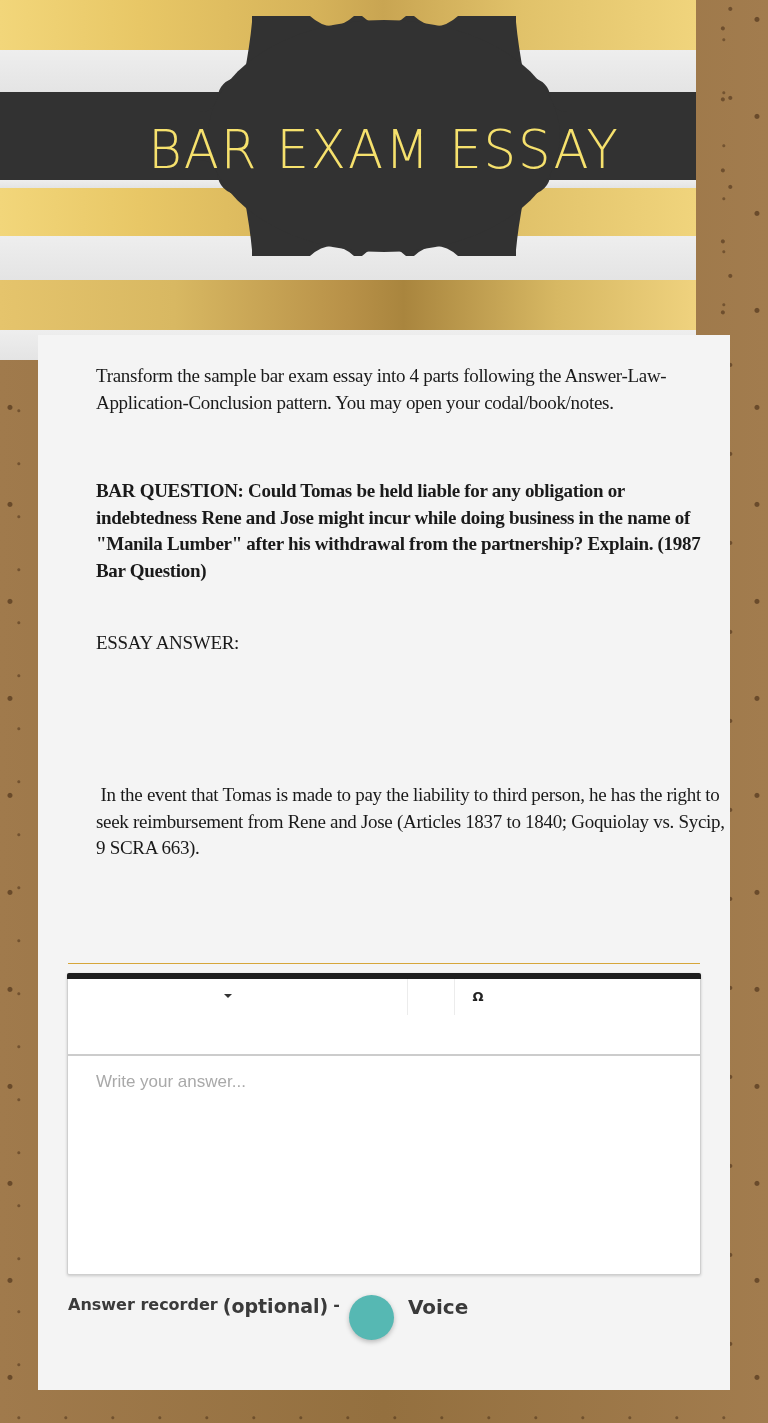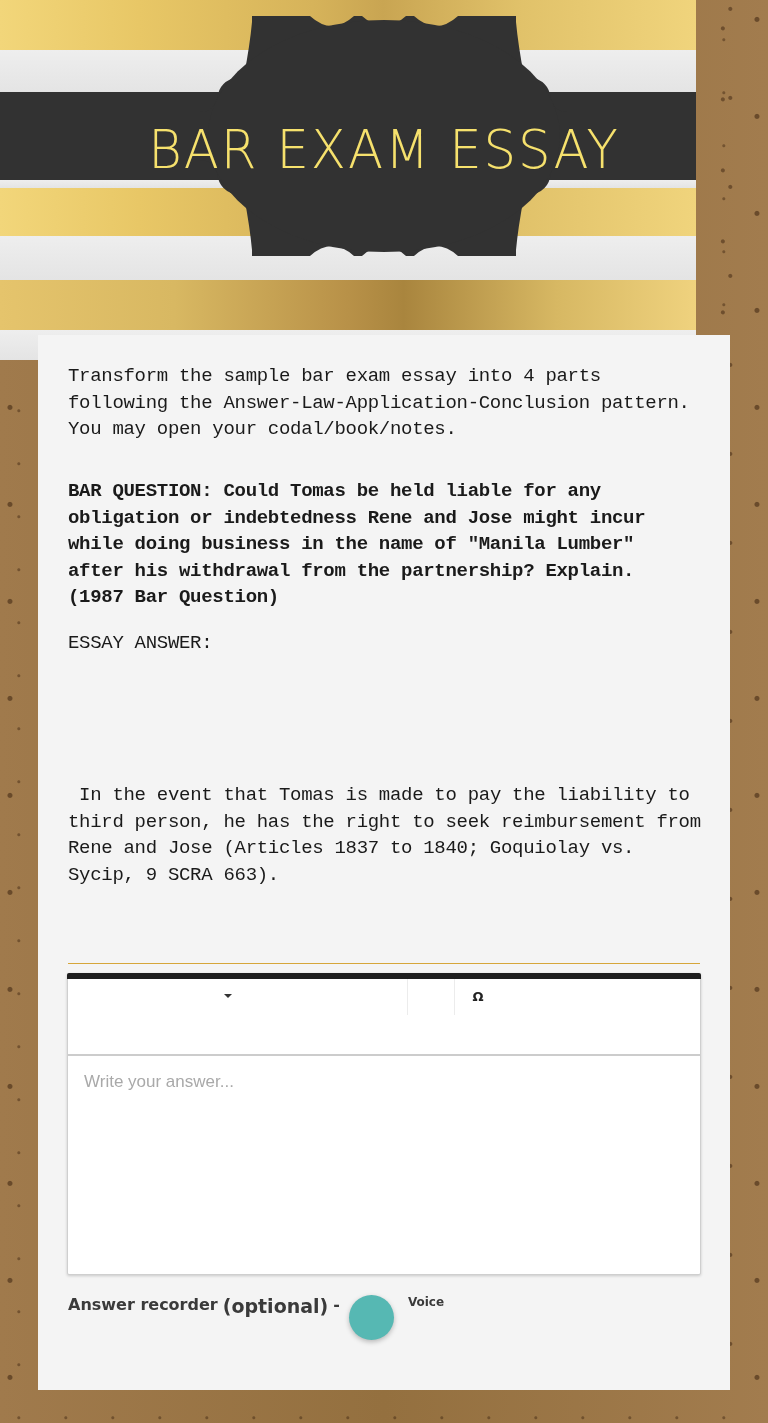--- a/index.html
+++ b/index.html
@@ -55,25 +55,26 @@
     color: #f6e16d;
     transform: scaleX(0.95);
   }
 
   
   .card {
     position: absolute; left: 38px; top: 335px; width: 692px; height: 1055px;
     background: #f4f4f4;
   }
   .hand {
-    font-family: Liberation Mono, monospace;
+    font-family: Liberation Serif, serif;
     color: #1a1a1a;
     font-size: 19px;
     line-height: 26.5px;
     letter-spacing: -0.3px;
+    margin-left: 28px;
   }
   .intro { position: absolute; left: 30px; top: 28px; width: 630px; font-weight: 300; }
   .question { position: absolute; left: 30px; top: 143px; width: 630px; font-weight: bold; }
   .essay-label { position: absolute; left: 30px; top: 295px; width: 630px; font-weight: 300; }
   .essay-p1 { position: absolute; left: 30px; top: 331px; width: 635px; }
   .essay-p2 { position: absolute; left: 30px; top: 447px; width: 635px; }
 
   .divider {
     position: absolute; left: 30px; top: 628px; width: 632px; height: 1px;
     background: #d6a63a;
@@ -110,41 +111,41 @@
     border-right: 1px solid #ececec;
   }
   .tb-omega {
     position: absolute; left: 400px; top: 8px; width: 20px; height: 20px;
     font-family: "DejaVu Sans", sans-serif; font-size: 13px; font-weight: bold; color: #222;
     line-height: 20px; text-align: center;
   }
   .answer-area {
     position: absolute; left: 0; top: 84px; width: 528px; height: 216px;
     border: none; outline: none; resize: none; background: transparent;
-    padding: 14px 16px;
+    padding: 14px 28px;
     font-family: "Liberation Sans", sans-serif; font-size: 17px; color: #333;
   }
   .answer-area::placeholder { color: #a9a9a9; }
 
   
   .recorder {
     position: absolute; left: 30px; top: 960px; height: 46px;
     display: flex; 
     font-family: "DejaVu Sans", sans-serif; color: #3a3a3a;
   }
   .rec-label { font-size: 16px; font-weight: bold; }
   .rec-opt { font-size: 19px; font-weight: bold; margin-left: 5px; }
   .rec-dash { font-size: 16px; font-weight: bold; margin-left: 5px; }
   .rec-button {
     width: 45px; height: 45px; border-radius: 50%;
     background: #56b8b3; margin-left: 9px;
     box-shadow: 0 2px 5px rgba(0,0,0,0.25);
     border: none; cursor: pointer;
   }
-  .rec-voice { font-size: 12px; font-weight: bold; margin-left: 14px; }
+  .rec-voice { font-size: 20px; font-weight: bold; margin-left: 14px; }
 </style>
 </head>
 <body>
 
 <div class="header">
   <div class="stripe gold s1"></div>
   <div class="stripe white s2"></div>
   <div class="dark-band"></div>
   <div class="stripe white s3"></div>
   <div class="stripe gold s4"></div>

